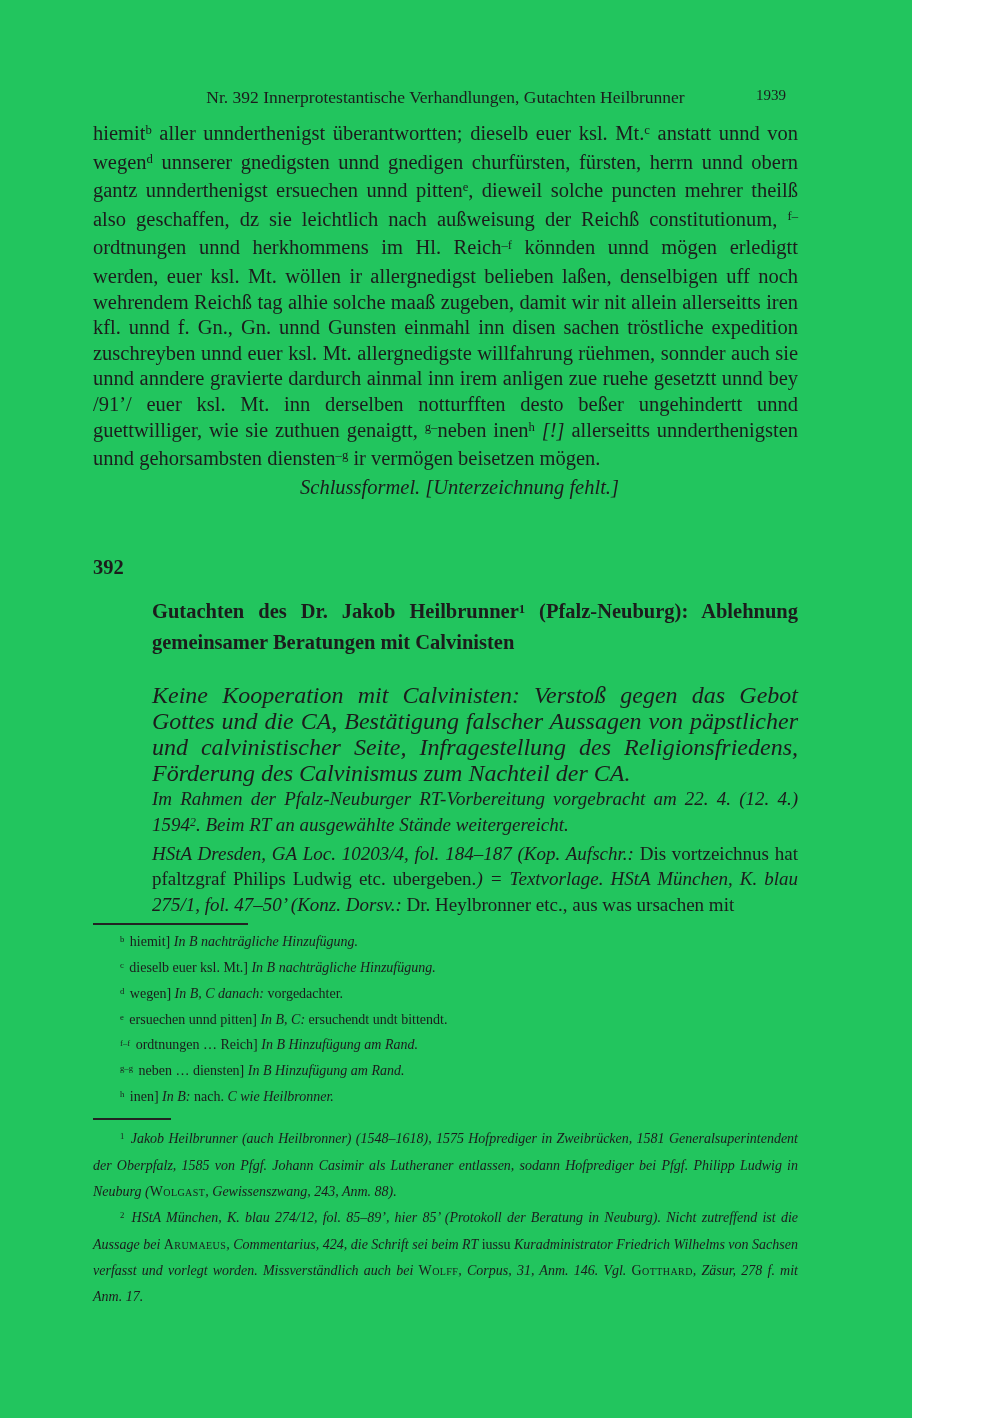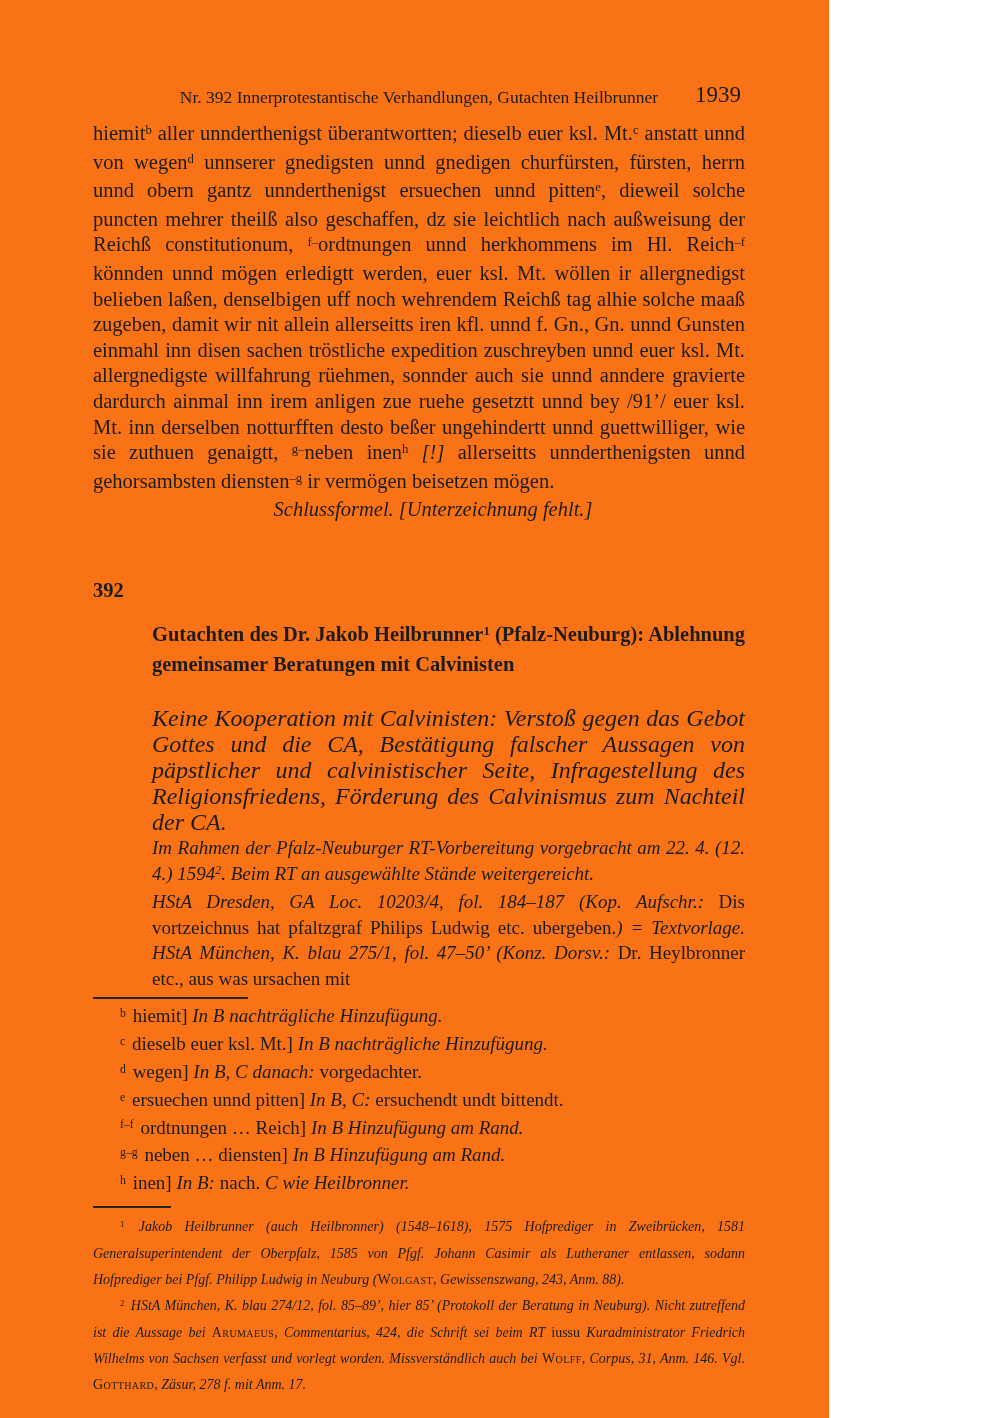--- a/index.html
+++ b/index.html
@@ -1,34 +1,34 @@
 <!DOCTYPE html>
 <html><head>
 <meta charset="utf-8">
 <style>
   html,body{margin:0;padding:0;background:#ffffff;}
   .page{
-    width:829px;height:1418px;box-sizing:border-box;
-    background:#f97316;color:#1c1c1c;overflow:hidden;
-    padding:86px 84px 0 93px;
+    width:912px;height:1418px;box-sizing:border-box;
+    background:#22c55e;color:#1c1c1c;overflow:hidden;
+    padding:86px 114px 0 93px;
     font-family:"Liberation Serif","DejaVu Serif",serif;
   }
   .running-head{position:relative;font-size:17.5px;line-height:22px;text-align:center;}
-  .rh-page{position:absolute;right:4px;top:-2px;font-size:23px;}
+  .rh-page{position:absolute;right:12px;top:-2px;font-size:15px;}
   .body-main{margin:13px 0 0 0;font-size:20.5px;line-height:25.6px;text-align:justify;}
   .schluss{margin:0;font-size:20.5px;line-height:25.6px;text-indent:28px;text-align:center;}
   .doc-heading{display:flex;margin-top:54px;font-size:20.5px;line-height:27.5px;font-weight:bold;}
   .doc-num{width:59px;flex:none;}
   .doc-title{flex:1;text-align:justify;margin-top:44px;}
   .regest{margin:26px 0 0 59px;font-size:24px;line-height:26px;text-align:justify;}
   .prov{margin:0 0 0 59px;font-size:19px;line-height:25.6px;text-align:justify;}
   .sep{border-top:2px solid #232323;}
   .sep1{width:155px;margin-top:6px;margin-bottom:5px;}
   .sep2{width:78px;margin-top:7px;margin-bottom:6px;}
-  .apparatus{font-size:19px;line-height:24.8px;}
+  .apparatus{font-size:14px;line-height:24.8px;}
   .app-line{padding-left:27px;}
   .footnotes{font-size:14px;line-height:26px;}
   .fn-para{margin:0;text-indent:27px;text-align:justify;}
   .run-r{font-style:normal;}
   .run-i{font-style:italic;}
   .run-sup{font-size:0.62em;position:relative;top:-0.45em;font-style:normal;}
   .run-supi{font-size:0.62em;position:relative;top:-0.45em;font-style:italic;}
   .run-sc{font-variant:small-caps;font-style:normal;letter-spacing:0.03em;}
   .marker{margin-right:2px;}
 </style>

